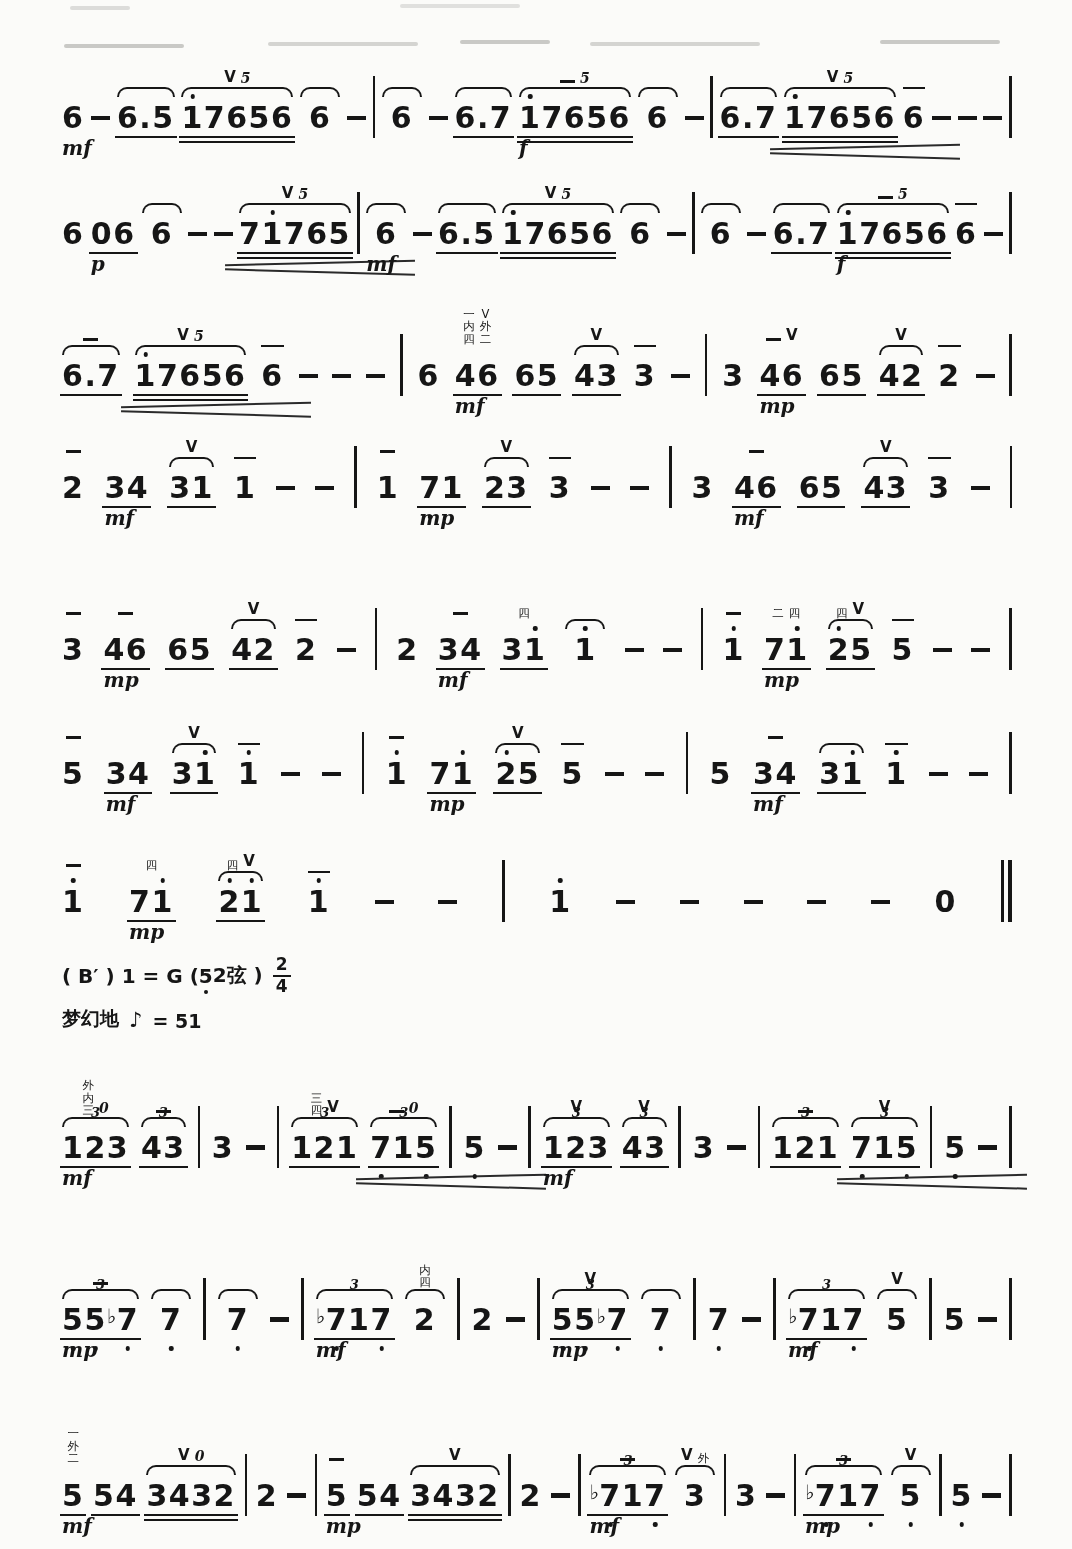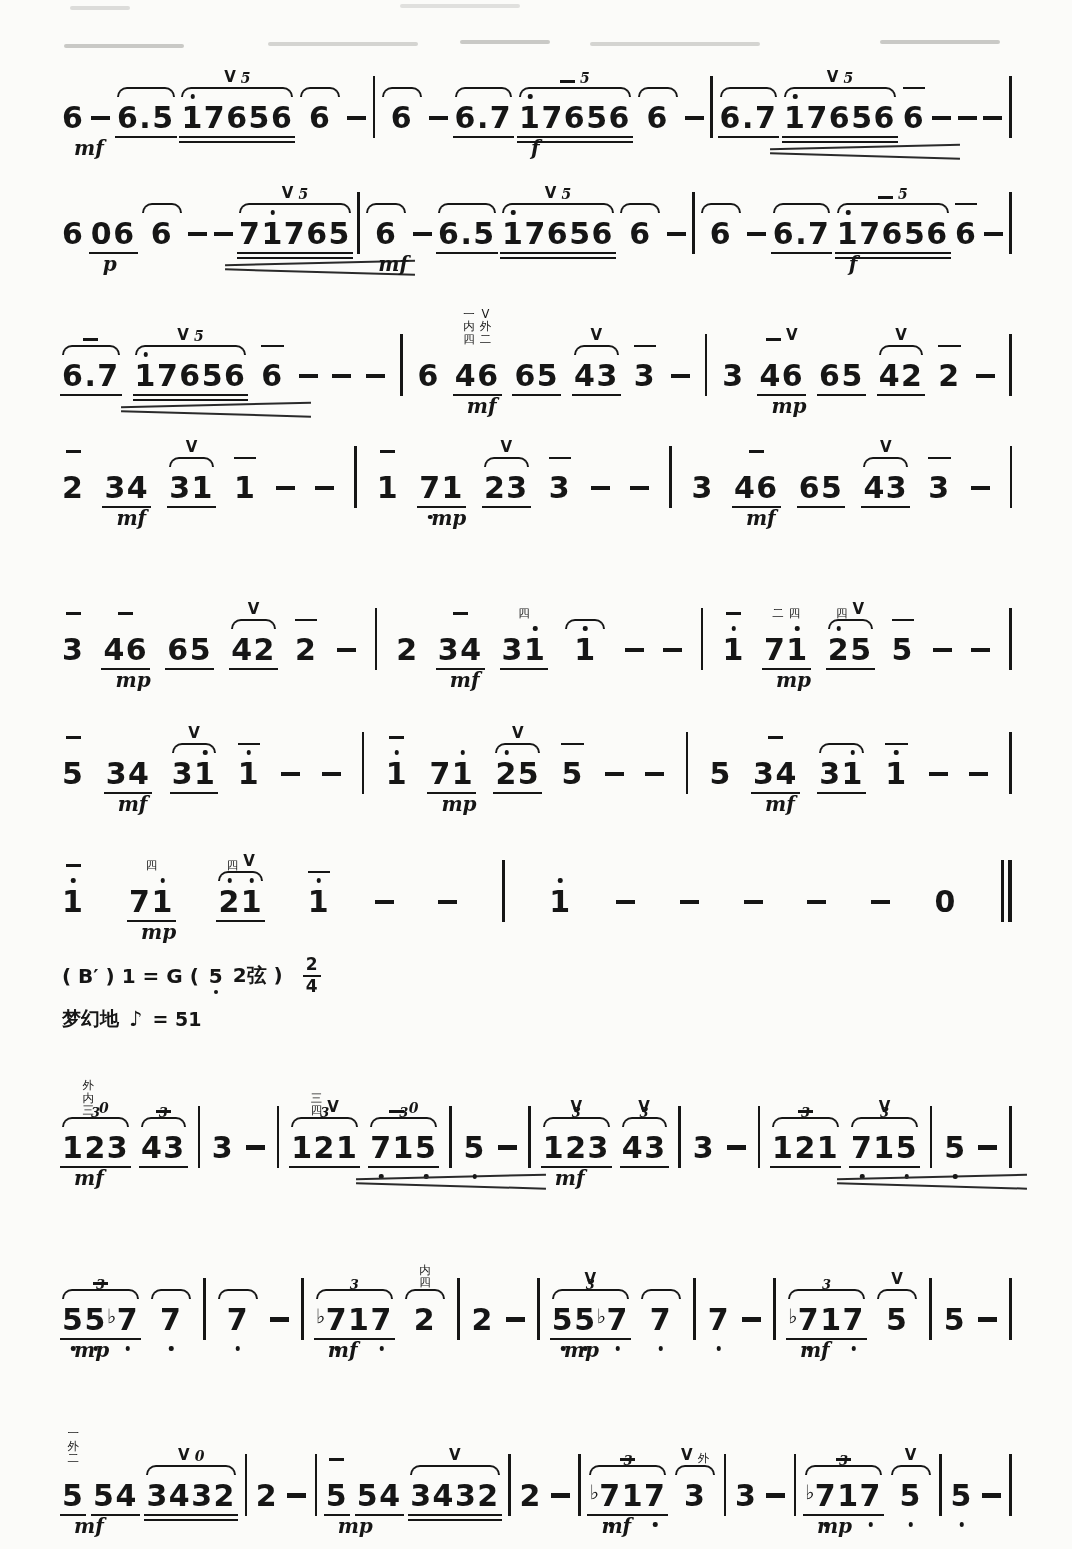--- a/index.html
+++ b/index.html
@@ -58,34 +58,34 @@
   .ch{position:relative;display:inline-block;}
   .ch.flat{font-size:20px;vertical-align:7px;letter-spacing:.5px;}
   .odot{position:absolute;top:-9px;left:50%;transform:translateX(-50%);width:4.5px;height:4.5px;border-radius:50%;background:#161616;}
   .udot{position:absolute;bottom:-16px;left:50%;transform:translateX(-50%);width:4.5px;height:4.5px;border-radius:50%;background:#161616;}
   .ul{position:absolute;left:-2px;right:-2px;height:2.2px;background:#161616;}
   .u1{bottom:-5px;} .u2{bottom:-10px;}
   .dashline{width:19px;height:4.5px;background:#161616;}
   .vbar{width:2.5px;height:62px;background:#161616;margin-top:-22px;}
   .vbar.thick{width:4px;}
   .dblbar{display:flex;gap:4px;}
-  .dyn{position:absolute;top:90px;left:12px;font:italic 700 20px "DejaVu Serif",serif;white-space:nowrap;}
+  .dyn{position:absolute;top:90px;left:0;font:italic 700 20px "DejaVu Serif",serif;white-space:nowrap;}
   .hp{position:absolute;top:100px;left:-14px;width:190px;}
   .hp div{height:2px;background:#2a2a2a;}
   .hp .hl1{transform:rotate(-1.4deg);}
   .hp .hl2{margin-top:7px;transform:rotate(1.6deg);}
 
   
-  .keyline{display:flex;align-items:center;gap:10px;font:700 20px "DejaVu Sans",sans-serif;}
+  .keyline{display:flex;align-items:center;gap:0;font:700 20px "DejaVu Sans",sans-serif;}
   .low5{position:relative;display:inline-block;}
   .low5 i{position:absolute;left:50%;bottom:-6px;transform:translateX(-50%);width:4px;height:4px;border-radius:50%;background:#161616;}
   .ts{display:inline-flex;flex-direction:column;align-items:center;font:700 17px "DejaVu Sans",sans-serif;line-height:1.05;margin-left:10px;}
   .ts .tstop{border-bottom:2.5px solid #161616;padding:0 3px 1px;}
   .ts .tsbot{padding-top:1px;}
-  .tempoline{display:flex;align-items:center;gap:10px;margin-top:10px;font:700 19px "DejaVu Sans",sans-serif;}
+  .tempoline{display:flex;align-items:flex-end;gap:10px;margin-top:10px;font:700 19px "DejaVu Sans",sans-serif;}
   .temponote{font-size:21px;}
 </style>
 </head>
 <body>
 
 <div class="page">
   <div class="art a1"></div>
   <div class="art a2"></div>
   <div class="art a3"></div>
   <div class="art a4"></div>

